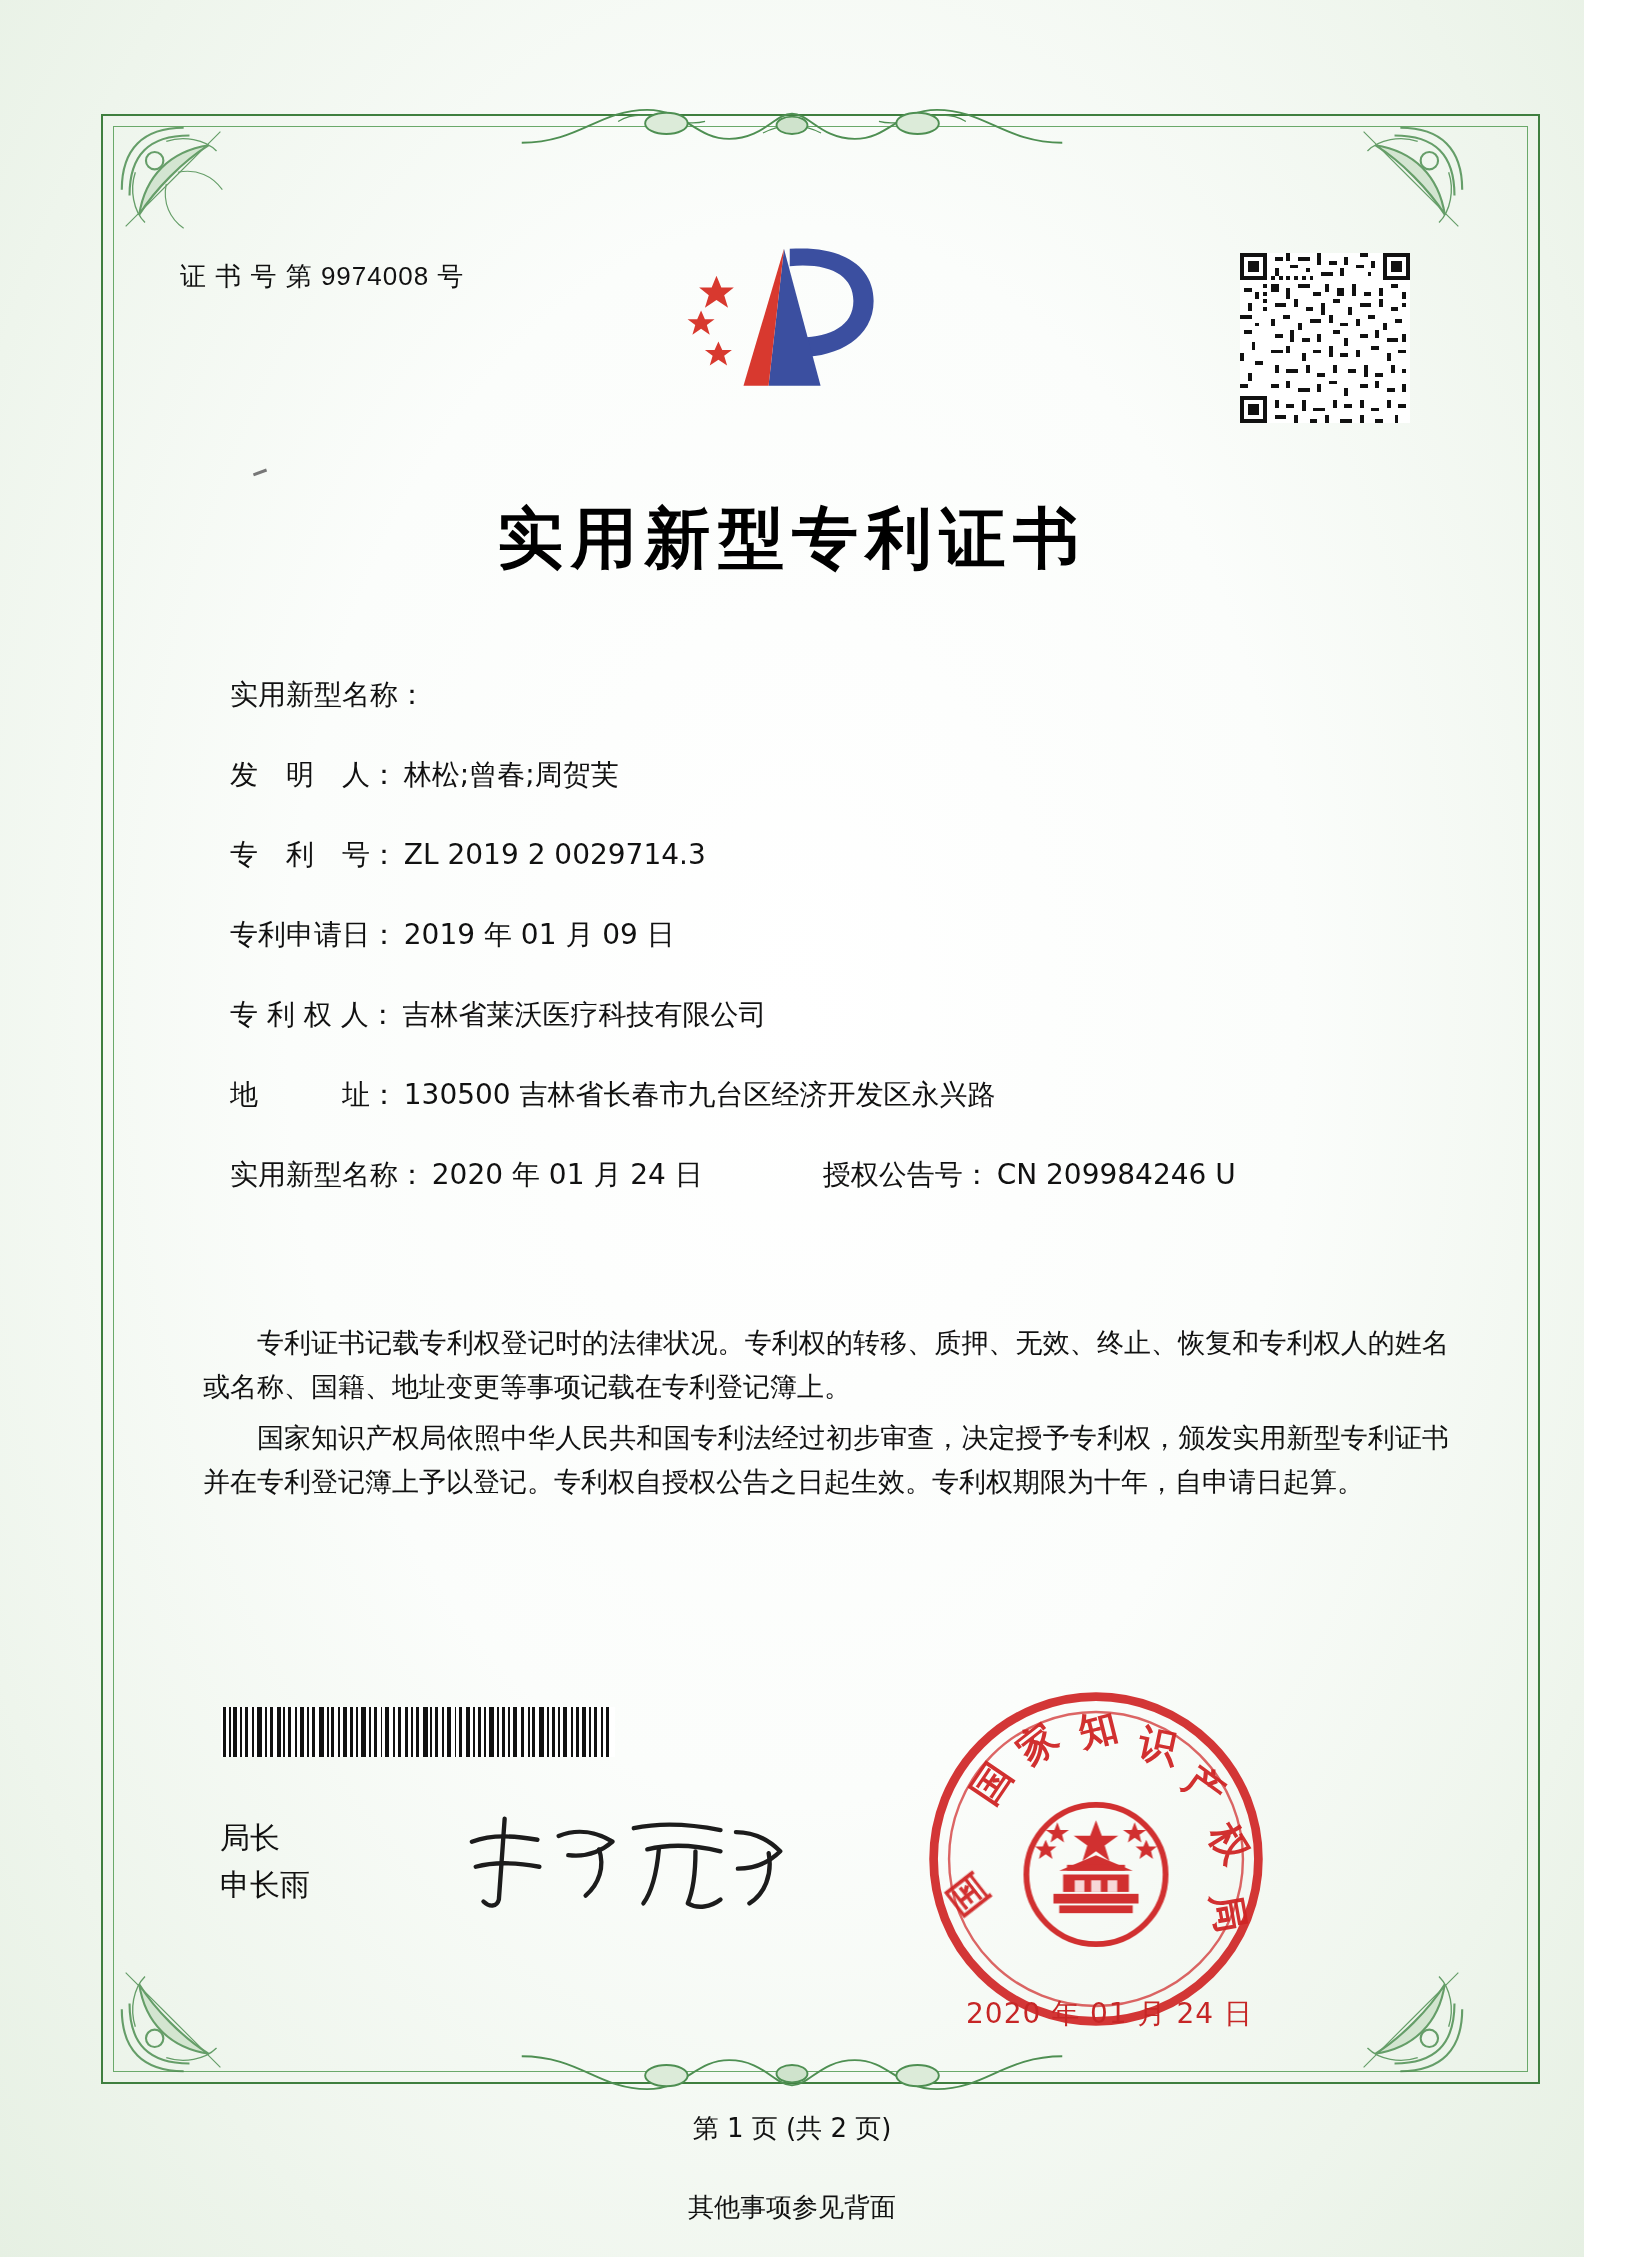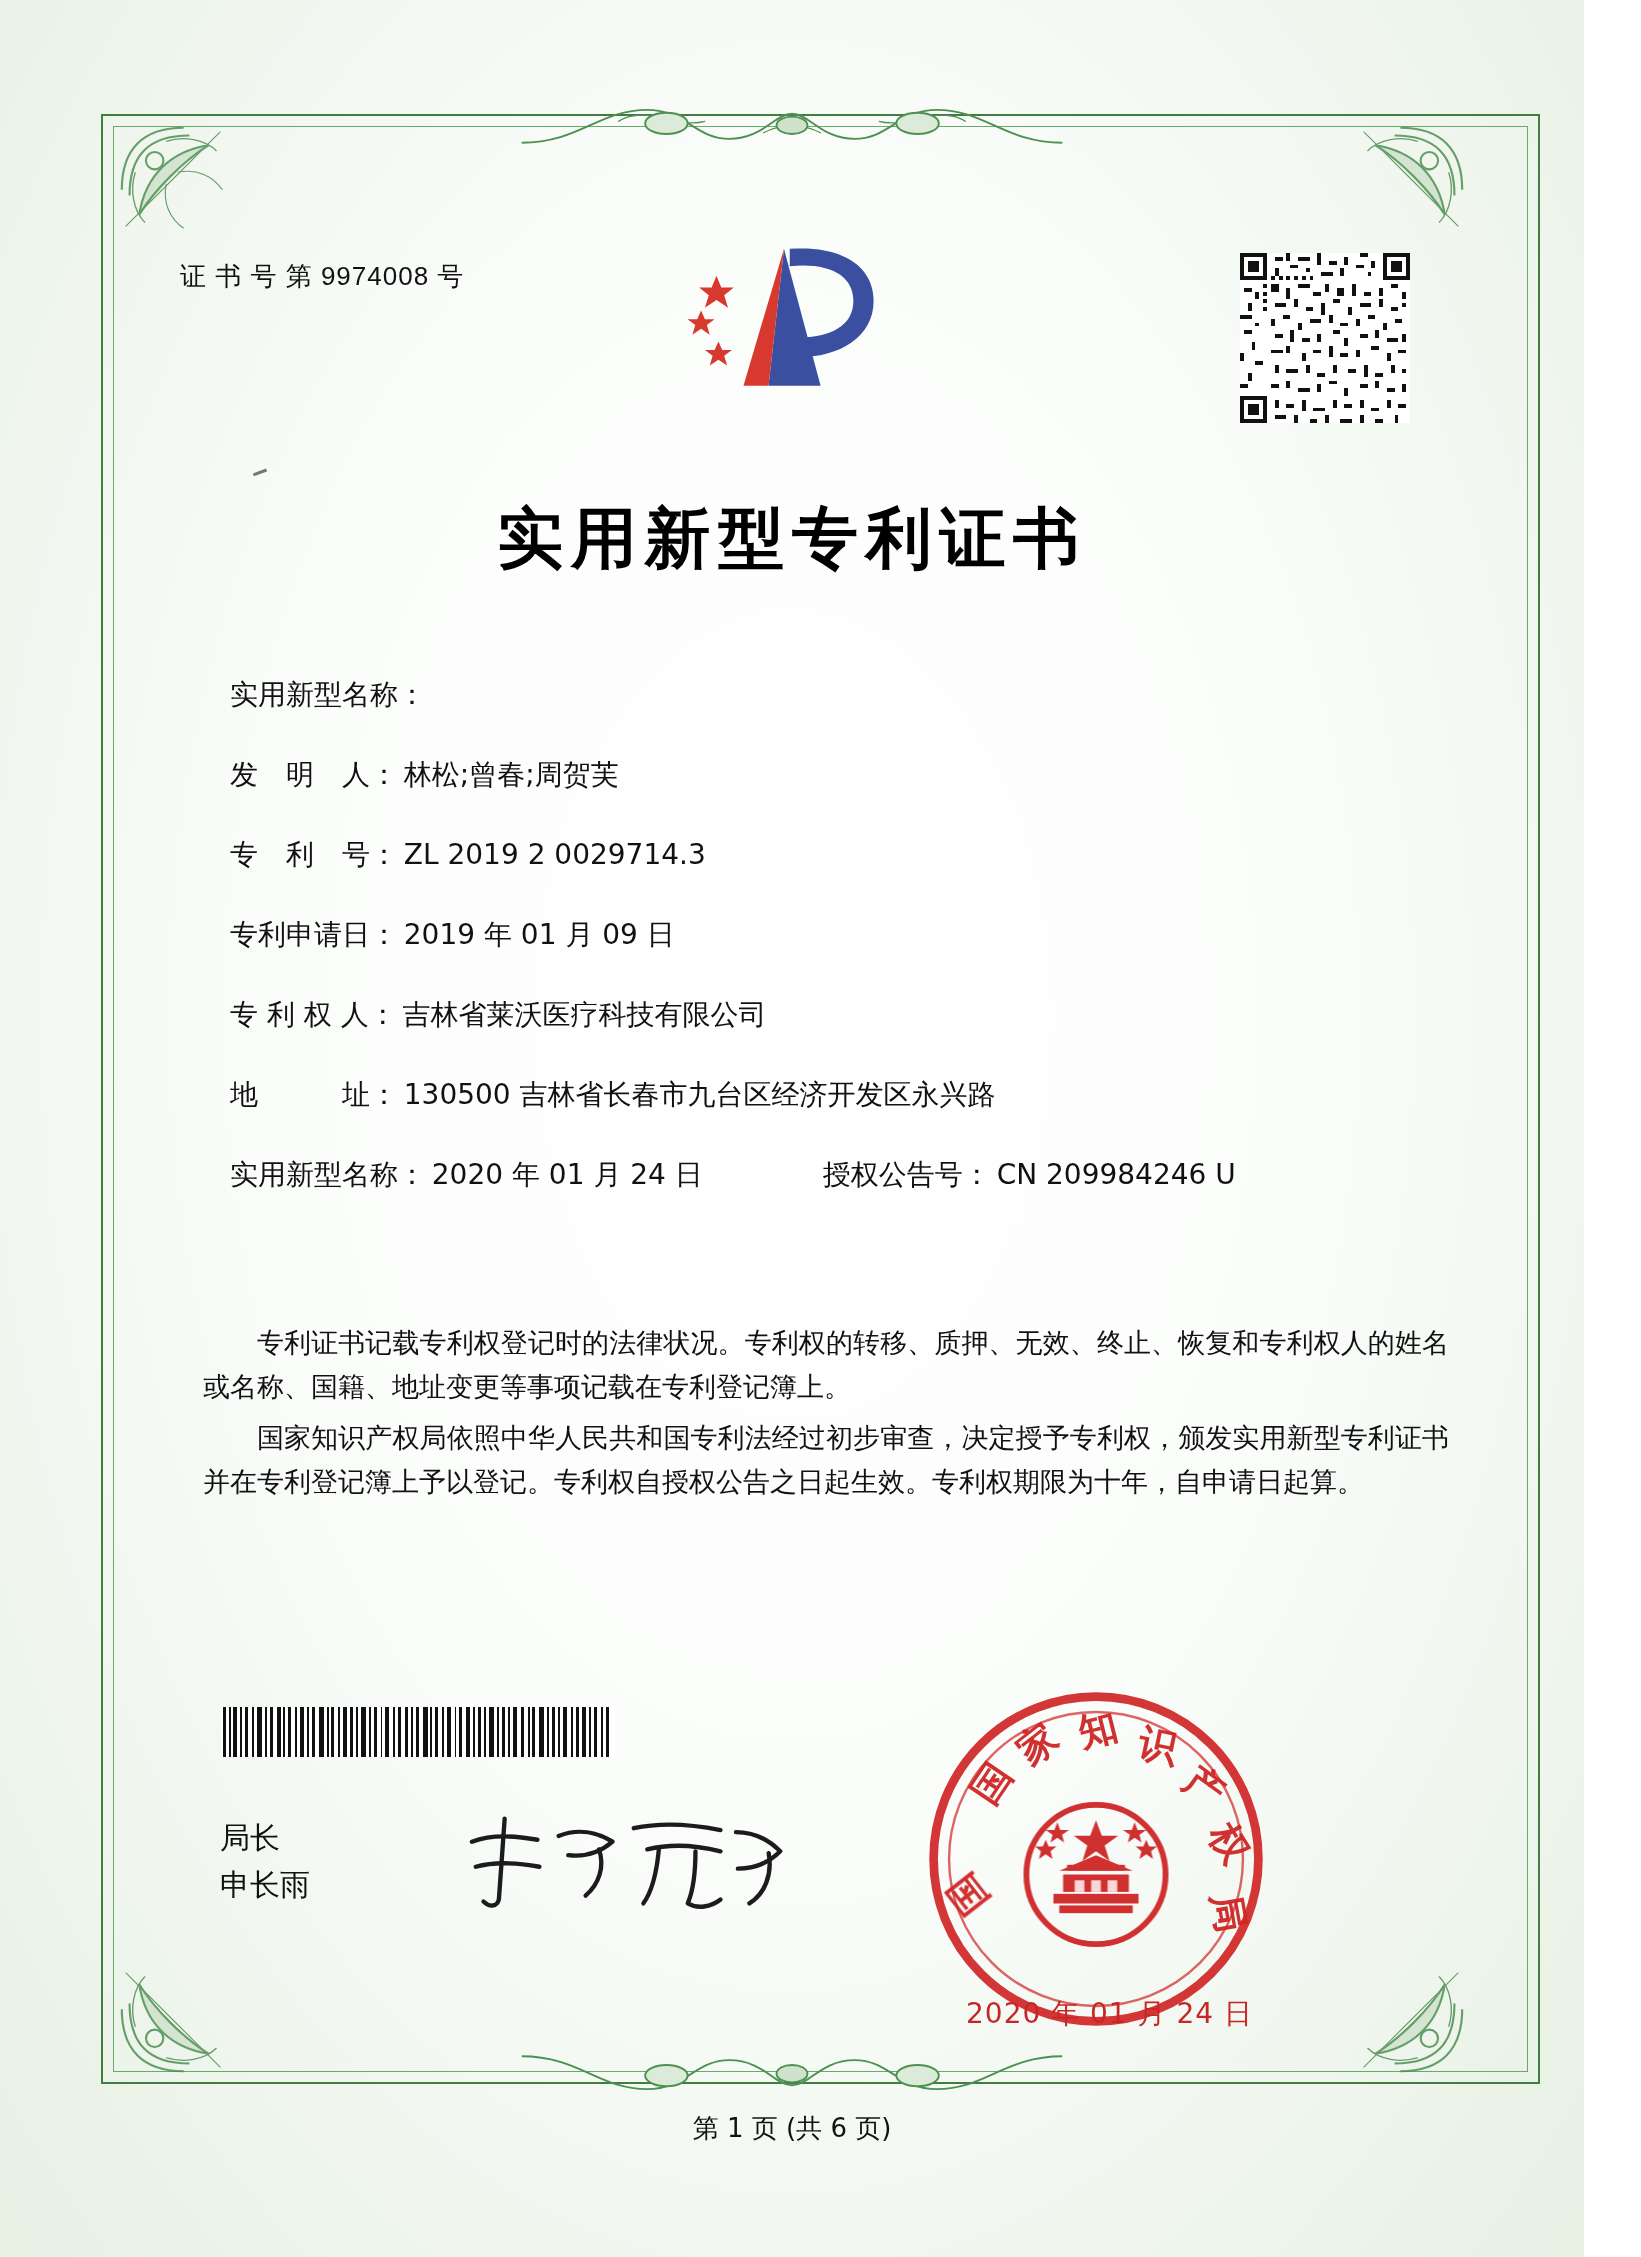--- a/index.html
+++ b/index.html
@@ -667,16 +667,17 @@
           <polygon points="128,160 131,167 139,167 133,172 135,180 128,175 121,180 123,172 117,167 125,167"></polygon>
           <polygon points="220,142 223,150 232,150 225,155 227,163 220,158 213,163 215,155 208,150 217,150"></polygon>
           <polygon points="232,160 235,167 243,167 237,172 239,180 232,175 225,180 227,172 221,167 229,167"></polygon>
         </g>
       </g>
     </svg>
   </div>
 
   <div class="seal-date">2020 年 01 月 24 日</div>
 
-  <div class="page-no">第 1 页 (共 6 页)</div>
+  <div class="page-no">第 1 页 (共 2 页)</div>
+  <div class="backside-note">其他事项参见背面</div>
 
 </div>
 
 
 </body></html>

